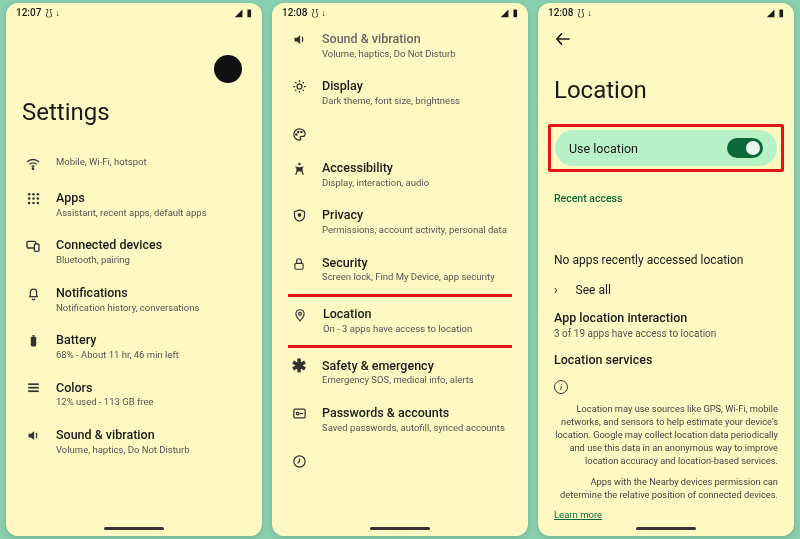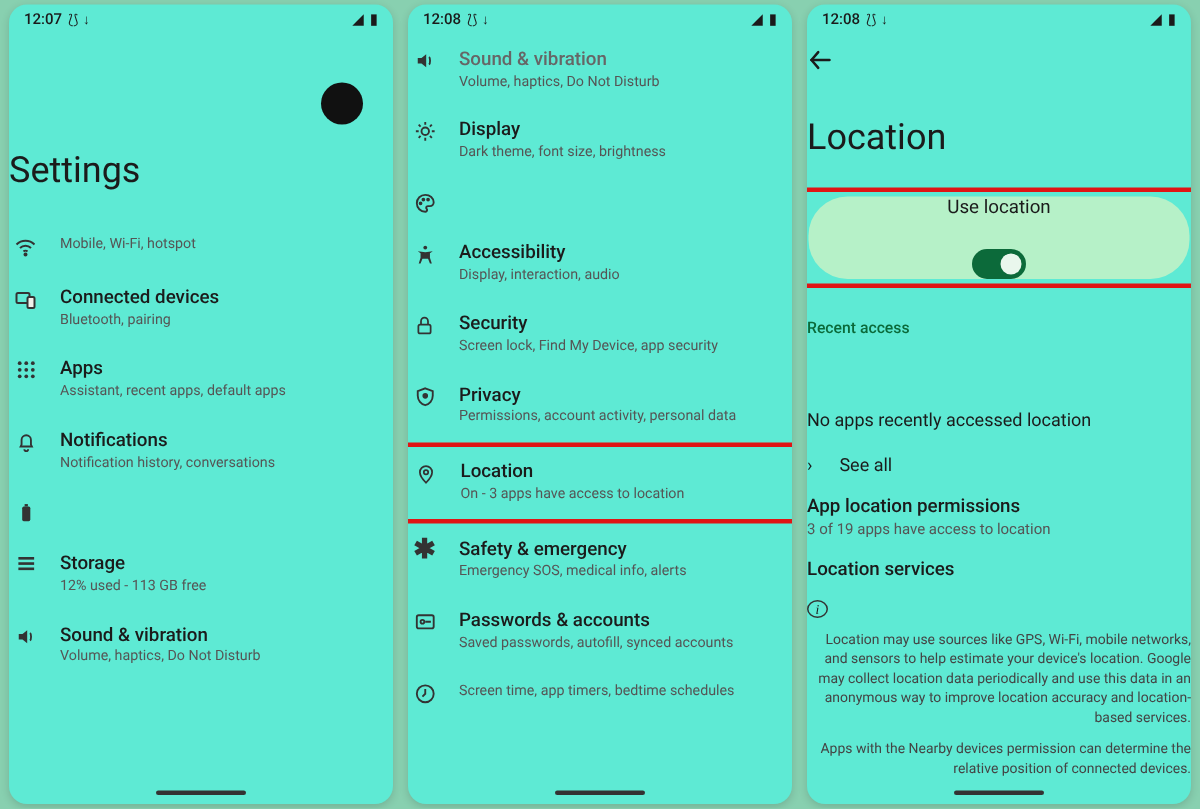--- a/index.html
+++ b/index.html
@@ -8,40 +8,40 @@
     width: 800px;
     height: 539px;
     display: flex;
     gap: 10px;
     padding: 3px 6px;
     font-family: -apple-system, "Segoe UI", Roboto, sans-serif;
     color: #1b1b1b;
   }
   .phone {
     flex: 1;
-    background: #5eead4;
+    background: #fef9c3;
     border-radius: 12px;
     overflow: hidden;
     display: flex;
     flex-direction: column;
     position: relative;
     box-shadow: 0 2px 6px rgba(0,0,0,.15);
   }
   .statusbar {
     display: flex;
     align-items: center;
     padding: 4px 10px 2px;
     font-size: 10px;
     font-weight: 500;
   }
   .statusbar .sb-time { flex: 0 0 auto; }
   .statusbar .sb-left-icons { display:flex; gap:3px; margin-left:4px; font-size:9px;}
   .statusbar .sb-right { margin-left: auto; display:flex; gap:4px; align-items:center; }
   .sb-icon { font-size: 10px; }
-  .content { flex: 1; overflow: hidden; display:flex; flex-direction:column; padding: 0 0; }
+  .content { flex: 1; overflow: hidden; display:flex; flex-direction:column; padding: 0 16px; }
   .title-lg { font-size: 24px; font-weight: 400; margin: 78px 0 20px 0; }
   .avatar { position:absolute; top:52px; right:20px; width:28px; height:28px; background:#111; border-radius:50%; }
   .searchbar {
     background:#fcfdf7;
     border-radius: 22px;
     height: 36px;
     display:flex;
     align-items:center;
     padding:0 14px;
     gap:10px;
@@ -75,27 +75,26 @@
   .phone3 .title-lg { margin: 28px 0 20px 0;}
   .use-loc-wrap {
     border: 3px solid #e01515;
     margin: 0 -6px;
     padding: 3px 4px;
     border-radius:2px;
   }
   .use-loc {
     background:#b6f1c8;
     border-radius: 26px;
-    height: 55px;
+    height: 36px;
     display:flex;
     align-items:center;
     padding:0 14px;
     justify-content:space-between;
     font-size:12.5px;
-    flex-direction:column;
   }
   .toggle {
     width:36px; height:20px; background:#0c6a3a; border-radius:12px; position:relative;
   }
   .toggle::after{
     content:""; position:absolute; right:3px; top:3px; width:14px; height:14px; background:#e9f7ed; border-radius:50%;
   }
   .sec-label { font-size:10.5px; font-weight:500; color:#0b6a3a; margin:20px 0 8px;}
   .p3-line { font-size:12px; margin-bottom:10px;margin-top:40px;}
   .seeall { display:flex; align-items:center; gap:18px; font-size:12px; margin:6px 0 13px;}
@@ -135,79 +134,83 @@
               <path d="M10 16c1-1 3-1 4 0"></path>
               <circle cx="12" cy="19" r="1" fill="#333"></circle>
             </svg>
           </span>
           <span class="txt">
             <span class="rs">Mobile, Wi-Fi, hotspot</span>
           </span>
         </div>
         <div class="row">
           <span class="ic">
-            <svg width="16" height="16" viewBox="0 0 24 24" fill="none" stroke="#333" stroke-width="2">
-              <rect x="3" y="5" width="13" height="10" rx="1.5"></rect>
-              <rect x="14" y="9" width="7" height="11" rx="1.5" fill="#f0f1eb"></rect>
-            </svg>
-          </span>
-          <span class="txt">
-            <span class="rt">Connected devices</span>
-            <span class="rs">Bluetooth, pairing</span>
-          </span>
-        </div>
-        <div class="row">
-          <span class="ic">
             <svg width="15" height="15" viewBox="0 0 24 24" fill="#333">
               <circle cx="5" cy="5" r="2"></circle>
               <circle cx="12" cy="5" r="2"></circle>
               <circle cx="19" cy="5" r="2"></circle>
               <circle cx="5" cy="12" r="2"></circle>
               <circle cx="12" cy="12" r="2"></circle>
               <circle cx="19" cy="12" r="2"></circle>
               <circle cx="5" cy="19" r="2"></circle>
               <circle cx="12" cy="19" r="2"></circle>
               <circle cx="19" cy="19" r="2"></circle>
             </svg>
           </span>
           <span class="txt">
             <span class="rt">Apps</span>
             <span class="rs">Assistant, recent apps, default apps</span>
           </span>
         </div>
         <div class="row">
           <span class="ic">
+            <svg width="16" height="16" viewBox="0 0 24 24" fill="none" stroke="#333" stroke-width="2">
+              <rect x="3" y="5" width="13" height="10" rx="1.5"></rect>
+              <rect x="14" y="9" width="7" height="11" rx="1.5" fill="#f0f1eb"></rect>
+            </svg>
+          </span>
+          <span class="txt">
+            <span class="rt">Connected devices</span>
+            <span class="rs">Bluetooth, pairing</span>
+          </span>
+        </div>
+        <div class="row">
+          <span class="ic">
             <svg width="15" height="15" viewBox="0 0 24 24" fill="none" stroke="#333" stroke-width="2">
               <path d="M6 17h12l-1-2V10a5 5 0 0 0-10 0v5l-1 2z"></path>
               <path d="M10 20a2 2 0 0 0 4 0"></path>
             </svg>
           </span>
           <span class="txt">
             <span class="rt">Notifications</span>
             <span class="rs">Notification history, conversations</span>
           </span>
         </div>
         <div class="row">
           <span class="ic">
             <svg width="13" height="16" viewBox="0 0 24 24" fill="#333">
               <rect x="7" y="4" width="10" height="18" rx="2"></rect>
               <rect x="10" y="1" width="4" height="3"></rect>
             </svg>
+          </span>
+          <span class="txt">
+            <span class="rt">Battery</span>
+            <span class="rs">68% - About 11 hr, 46 min left</span>
           </span>
         </div>
         <div class="row">
           <span class="ic">
             <svg width="15" height="14" viewBox="0 0 24 24" fill="#333">
               <rect x="3" y="4" width="18" height="3"></rect>
               <rect x="3" y="10" width="18" height="3"></rect>
               <rect x="3" y="16" width="18" height="3"></rect>
             </svg>
           </span>
           <span class="txt">
-            <span class="rt">Storage</span>
+            <span class="rt">Colors</span>
             <span class="rs">12% used - 113 GB free</span>
           </span>
         </div>
         <div class="row">
           <span class="ic">
             <svg width="15" height="15" viewBox="0 0 24 24" fill="#333">
               <path d="M4 9v6h4l5 4V5L8 9H4z"></path>
               <path d="M16 8c1.5 1 1.5 7 0 8" fill="none" stroke="#333" stroke-width="2"></path>
             </svg>
           </span>
@@ -283,40 +286,40 @@
               <path d="M4 8l8 1 8-1-3 2v5l2 6h-2l-2-5h-6l-2 5H5l2-6v-5L4 8z"></path>
             </svg>
           </span>
           <span class="txt">
             <span class="rt">Accessibility</span>
             <span class="rs">Display, interaction, audio</span>
           </span>
         </div>
         <div class="row">
           <span class="ic">
+            <svg width="15" height="15" viewBox="0 0 24 24" fill="none" stroke="#333" stroke-width="2">
+              <path d="M12 3l8 3v5c0 5-3.5 9-8 10-4.5-1-8-5-8-10V6l8-3z"></path>
+              <circle cx="12" cy="11" r="2" fill="#333"></circle>
+            </svg>
+          </span>
+          <span class="txt">
+            <span class="rt">Privacy</span>
+            <span class="rs">Permissions, account activity, personal data</span>
+          </span>
+        </div>
+        <div class="row">
+          <span class="ic">
             <svg width="14" height="16" viewBox="0 0 24 24" fill="none" stroke="#333" stroke-width="2">
               <rect x="5" y="11" width="14" height="10" rx="2"></rect>
               <path d="M8 11V7a4 4 0 0 1 8 0v4"></path>
             </svg>
           </span>
           <span class="txt">
             <span class="rt">Security</span>
             <span class="rs">Screen lock, Find My Device, app security</span>
-          </span>
-        </div>
-        <div class="row">
-          <span class="ic">
-            <svg width="15" height="15" viewBox="0 0 24 24" fill="none" stroke="#333" stroke-width="2">
-              <path d="M12 3l8 3v5c0 5-3.5 9-8 10-4.5-1-8-5-8-10V6l8-3z"></path>
-              <circle cx="12" cy="11" r="2" fill="#333"></circle>
-            </svg>
-          </span>
-          <span class="txt">
-            <span class="rt">Privacy</span>
-            <span class="rs">Permissions, account activity, personal data</span>
           </span>
         </div>
         <div class="highlight-box">
           <div class="row">
             <span class="ic">
               <svg width="14" height="16" viewBox="0 0 24 24" fill="none" stroke="#333" stroke-width="2">
                 <path d="M12 22s7-7 7-12a7 7 0 1 0-14 0c0 5 7 12 7 12z"></path>
                 <circle cx="12" cy="10" r="2.5"></circle>
               </svg>
             </span>
@@ -349,21 +352,20 @@
           </span>
         </div>
         <div class="row">
           <span class="ic">
             <svg width="15" height="15" viewBox="0 0 24 24" fill="none" stroke="#333" stroke-width="2">
               <circle cx="12" cy="12" r="9"></circle>
               <path d="M12 7v5l-3 3"></path>
             </svg>
           </span>
           <span class="txt">
-            <span class="rs">Screen time, app timers, bedtime schedules</span>
           </span>
         </div>
         <div class="row"></div>
       </div>
   </div>
   <div class="home-indicator"></div>
 </div>
 
 <div class="phone phone3">
   <div class="statusbar">
@@ -391,21 +393,21 @@
         <span class="toggle"></span>
       </div>
     </div>
     <div class="sec-label">Recent access</div>
     <div class="p3-line">No apps recently accessed location</div>
     <div class="seeall">
       <span class="chev">›</span>
       <span>See all</span>
     </div>
     <div class="subblock">
-      <div class="rt">App location permissions</div>
+      <div class="rt">App location interaction</div>
       <div class="rs">3 of 19 apps have access to location</div>
     </div>
     <div class="subblock">
       <div class="rt">Location services</div>
     </div>
     <div class="info-icon">i</div>
     <div class="info-text">Location may use sources like GPS, Wi-Fi, mobile networks, and sensors to help estimate your device's location. Google may collect location data periodically and use this data in an anonymous way to improve location accuracy and location-based services.</div>
     <div class="info-text">Apps with the Nearby devices permission can determine the relative position of connected devices.</div>
     <div class="learnmore">Learn more</div>
   </div>

